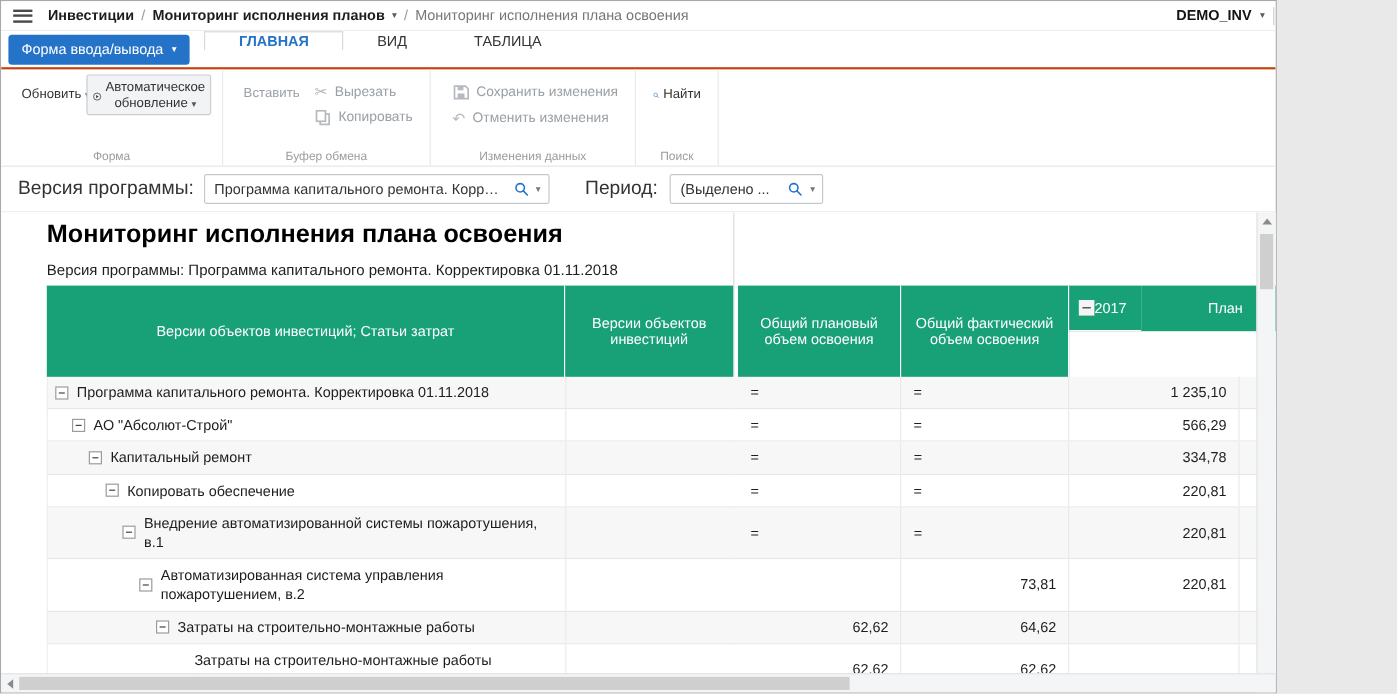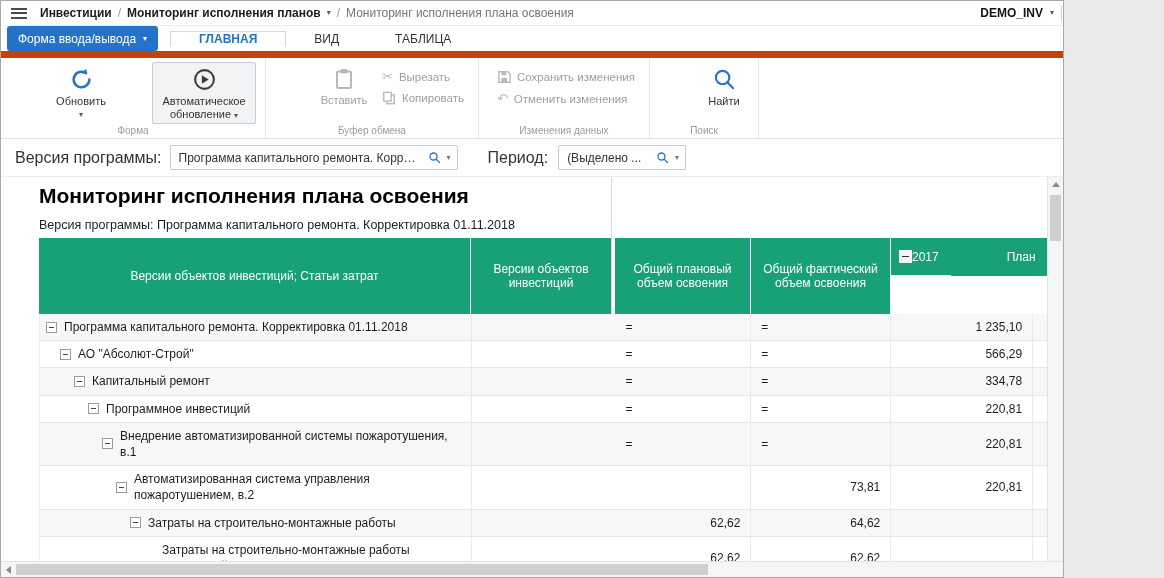--- a/index.html
+++ b/index.html
@@ -19,42 +19,42 @@
   .bc-link { color:#1d1d1d; font-weight:bold; cursor:pointer; text-decoration:none; }
   .bc-sep { color:#9a9a9a; }
   .bc-current { color:#767676; }
   .caret { font-size:8px; color:#5a5a5a; line-height:1; }
   .topbar-right { margin-left:auto; display:flex; align-items:center; gap:7px; padding-right:1px; }
   .user { font-size:12px; font-weight:bold; color:#141414; cursor:pointer; }
   .topbar-divider { width:1px; height:15px; background:#cfcfcf; }
 
   
   .tabbar { position:absolute; top:25px; left:0; right:0; height:32px; background:#fff;
-            border-bottom:7px solid #c2410c; display:flex; align-items:center; padding-left:6px; }
+            border-bottom:2px solid #c2410c; display:flex; align-items:flex-start; padding-left:6px; }
   .form-io-btn { align-self:center; height:25px; display:flex; align-items:center; gap:7px;
                  background:#2473c8; color:#fff; border:none; border-radius:3px;
                  font-size:12px; padding:0 11px; cursor:pointer;
                  font-family:"Liberation Sans","DejaVu Sans",sans-serif; }
   .form-io-btn .caret { color:#fff; }
   .tabs { display:flex; margin-left:12px; }
   .tab { display:flex; align-items:center; padding:0 28px; font-size:12px; color:#333; cursor:pointer; }
   .tab.active { border:1px solid #d9d9d9; border-bottom-color:#fff; margin-bottom:-1px;
                 background:#fff; color:#2473c8; font-weight:bold; }
 
   
   .ribbon { position:absolute; top:57px; left:0; right:0; height:81px; background:#fff;
             border-bottom:1px solid #e3e3e3; display:flex; }
   .ribbon-group { position:relative; display:flex; align-items:flex-start;
                   padding:4px 9px 17px 9px; border-right:1px solid #e9e9e9; }
   .group-label { position:absolute; bottom:2px; left:0; right:0; text-align:center;
                  font-size:10px; color:#9c9c9c; }
-  .big-btn { display:flex; flex-direction:column; align-items:center; gap:3px;
+  .big-btn { display:flex; flex-direction:row; align-items:center; gap:3px;
              padding:4px 4px 2px 4px; font-size:11px; line-height:1.2; color:#333;
              text-align:center; border:1px solid transparent; border-radius:2px;
-             background:none; cursor:pointer; font-family:inherit;margin-left:40px; }
+             background:none; cursor:pointer; font-family:inherit; }
   .big-btn.selected { border-color:#c9ced3; background:#f1f3f4; }
   .big-btn.disabled { color:#9aa0a6; cursor:default; }
   .big-label { display:block; }
   .stack { display:flex; flex-direction:column; gap:4px; margin-left:4px; padding-top:6px; }
   .small-btn { display:flex; align-items:center; gap:6px; font-size:11.5px; color:#9aa0a6;
                background:none; border:none; padding:2px 5px; cursor:default;
                font-family:inherit; }
   .glyph-icon { font-size:13px; line-height:1; color:#b4bac0; }
 
   
@@ -332,21 +332,21 @@
     <div class="c c-vers"></div>
     <div class="c c-gap"></div>
     <div class="c c-num c-plan-total eq">=</div>
     <div class="c c-num c-fact-total eq">=</div>
     <div class="c c-num c-plan">334,78</div>
     <div class="c c-num c-fact">187,</div>
   </div>
           <div class="row">
     <div class="c c-tree" style="padding-left: 48px;">
       <span class="tree-toggle"></span>
-      <span class="row-label">Программное инвестиций</span>
+      <span class="row-label">Копировать обеспечение</span>
     </div>
     <div class="c c-vers"></div>
     <div class="c c-gap"></div>
     <div class="c c-num c-plan-total eq">=</div>
     <div class="c c-num c-fact-total eq">=</div>
     <div class="c c-num c-plan">220,81</div>
     <div class="c c-num c-fact">73,</div>
   </div>
           <div class="row stripe">
     <div class="c c-tree" style="padding-left: 62px;">

